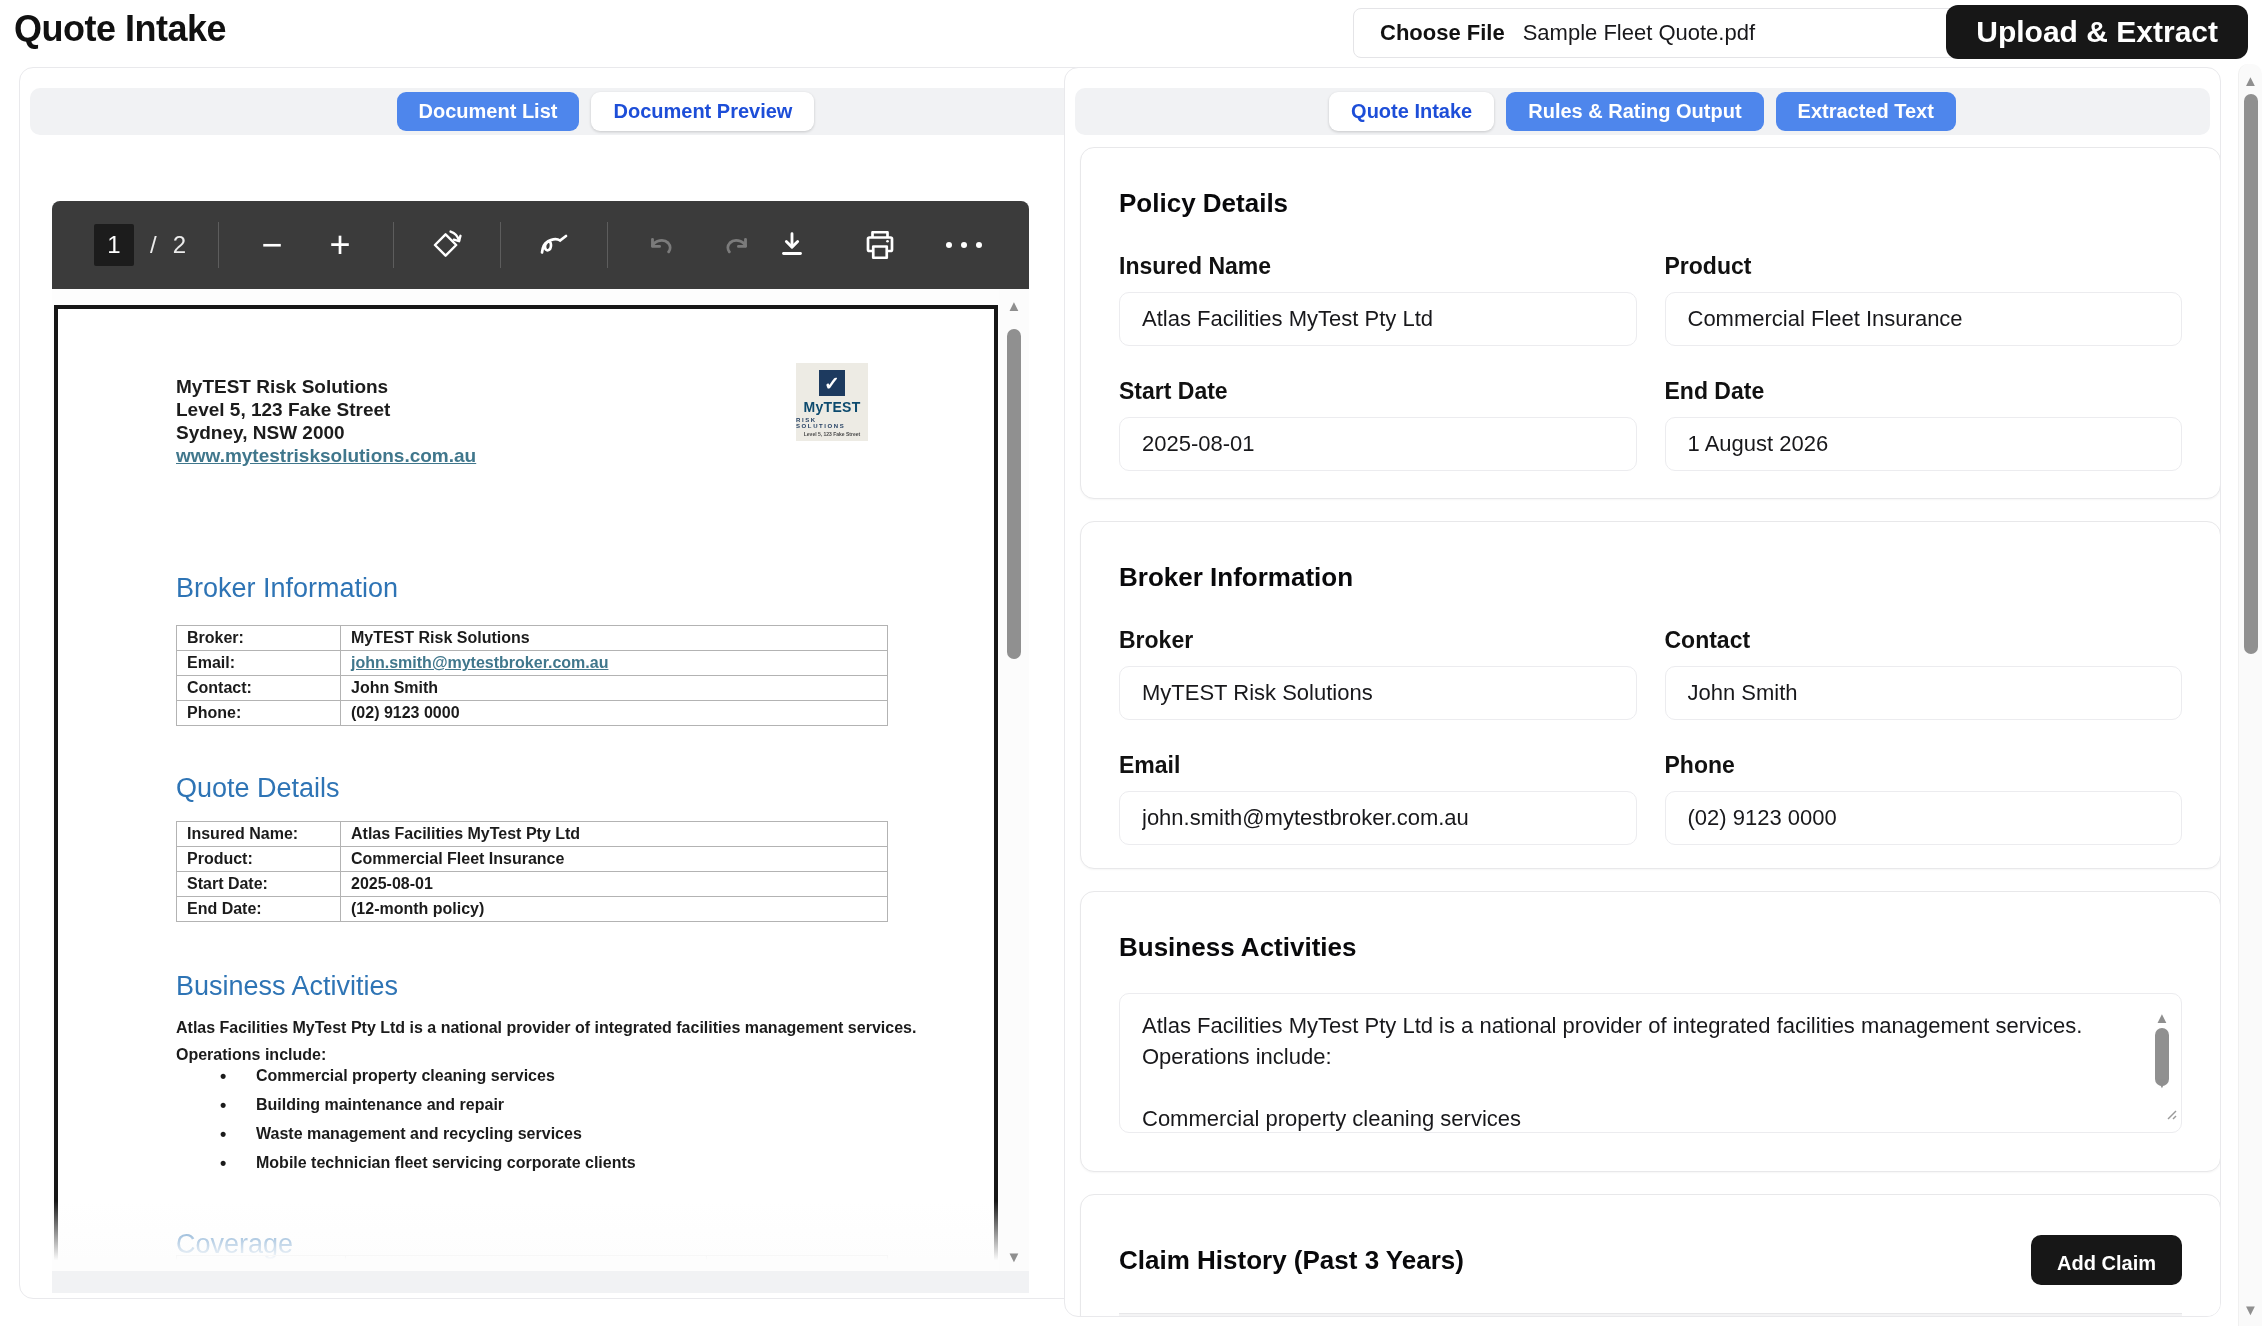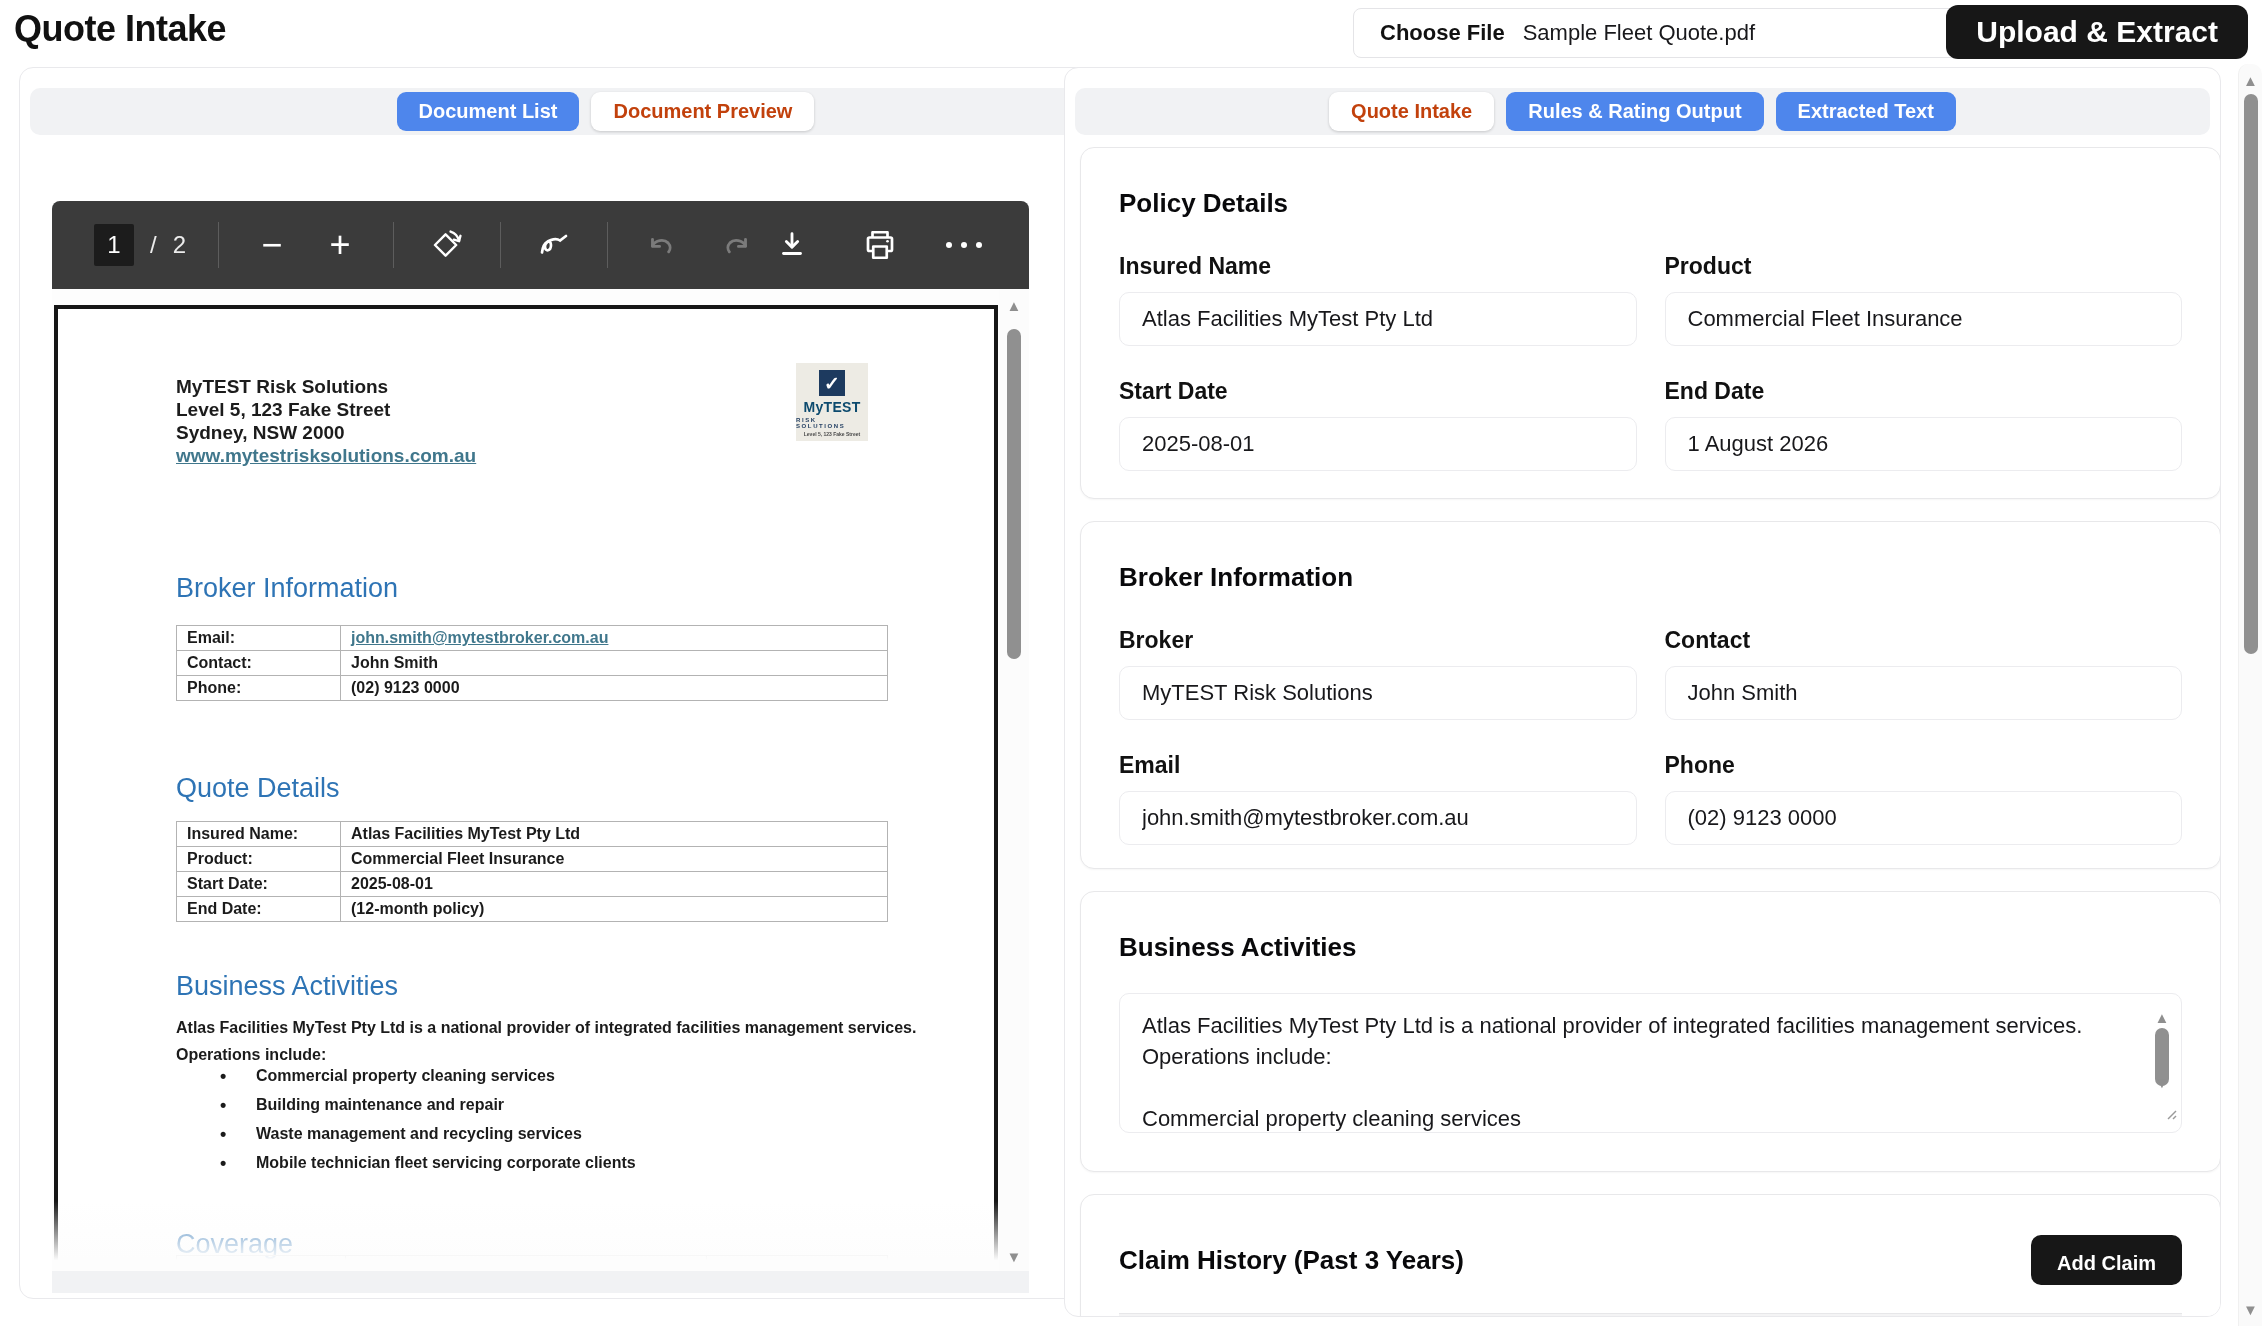--- a/index.html
+++ b/index.html
@@ -22,21 +22,21 @@
   .panel { position:absolute; background:#fff; border:1px solid #e9e9ec; border-radius:14px; overflow:hidden; }
   #left-panel  { left:19px;  top:67px; width:1173px; height:1232px; }
   #right-panel { left:1064px; top:67px; width:1157px; height:1250px; }
 
   .tabbar { position:absolute; left:10px; right:10px; top:20px; height:47px; background:#f1f2f4;
             border-radius:10px; display:flex; align-items:center; justify-content:center; gap:12px; }
   .tab { height:39px; padding:0 22px; border-radius:9px; font-size:20px; font-weight:600;
          display:flex; align-items:center; border:none; font-family:inherit; cursor:pointer;
          background:transparent; color:#3f3f46; }
   .tab.blue  { background:#4e86ec; color:#fff; }
-  .tab.white { background:#fff; color:#c2410c; box-shadow:0 1px 3px rgba(0,0,0,.18); }
+  .tab.white { background:#fff; color:#1d4ed8; box-shadow:0 1px 3px rgba(0,0,0,.18); }
 
   
   #pdf-viewer { position:absolute; left:32px; top:133px; width:977px; height:1092px;
                 background:#f1f2f4; border-radius:8px 8px 0 0; }
   .pdf-toolbar { height:88px; background:#3b3b3b; border-radius:8px 8px 0 0; display:flex;
                  align-items:center; padding:0 42px; color:#fff; }
   .pagebox { width:40px; height:42px; background:#1c1c1c; color:#fff; font-size:24px;
              display:flex; align-items:center; justify-content:center; border-radius:2px; }
   .pageof { font-size:24px; color:#ececec; margin-left:16px; letter-spacing:2px; display:flex; gap:14px; }
   .tsep { width:1px; height:46px; background:#5d5d5d; margin:0 30px; }
@@ -215,20 +215,24 @@
             <div class="chk">✓</div>
             <div class="nm">MyTEST</div>
             <div class="sub">RISK SOLUTIONS</div>
             <div class="tag">Level 5, 123 Fake Street</div>
           </div>
 
 
           <div class="pdf-h2" style="top:264px;">Broker Information</div>
           <table class="pdf-table" style="top:316px;">
             <tbody>
+                <tr>
+                  <td class="c1">Broker:</td>
+                  <td>MyTEST Risk Solutions</td>
+                </tr>
             <tr>
                   <td class="c1">Email:</td>
                   <td><span class="weblink">john.smith@mytestbroker.com.au</span></td>
                 </tr>
             <tr>
                   <td class="c1">Contact:</td>
                   <td>John Smith</td>
                 </tr>
             <tr>
                   <td class="c1">Phone:</td>

